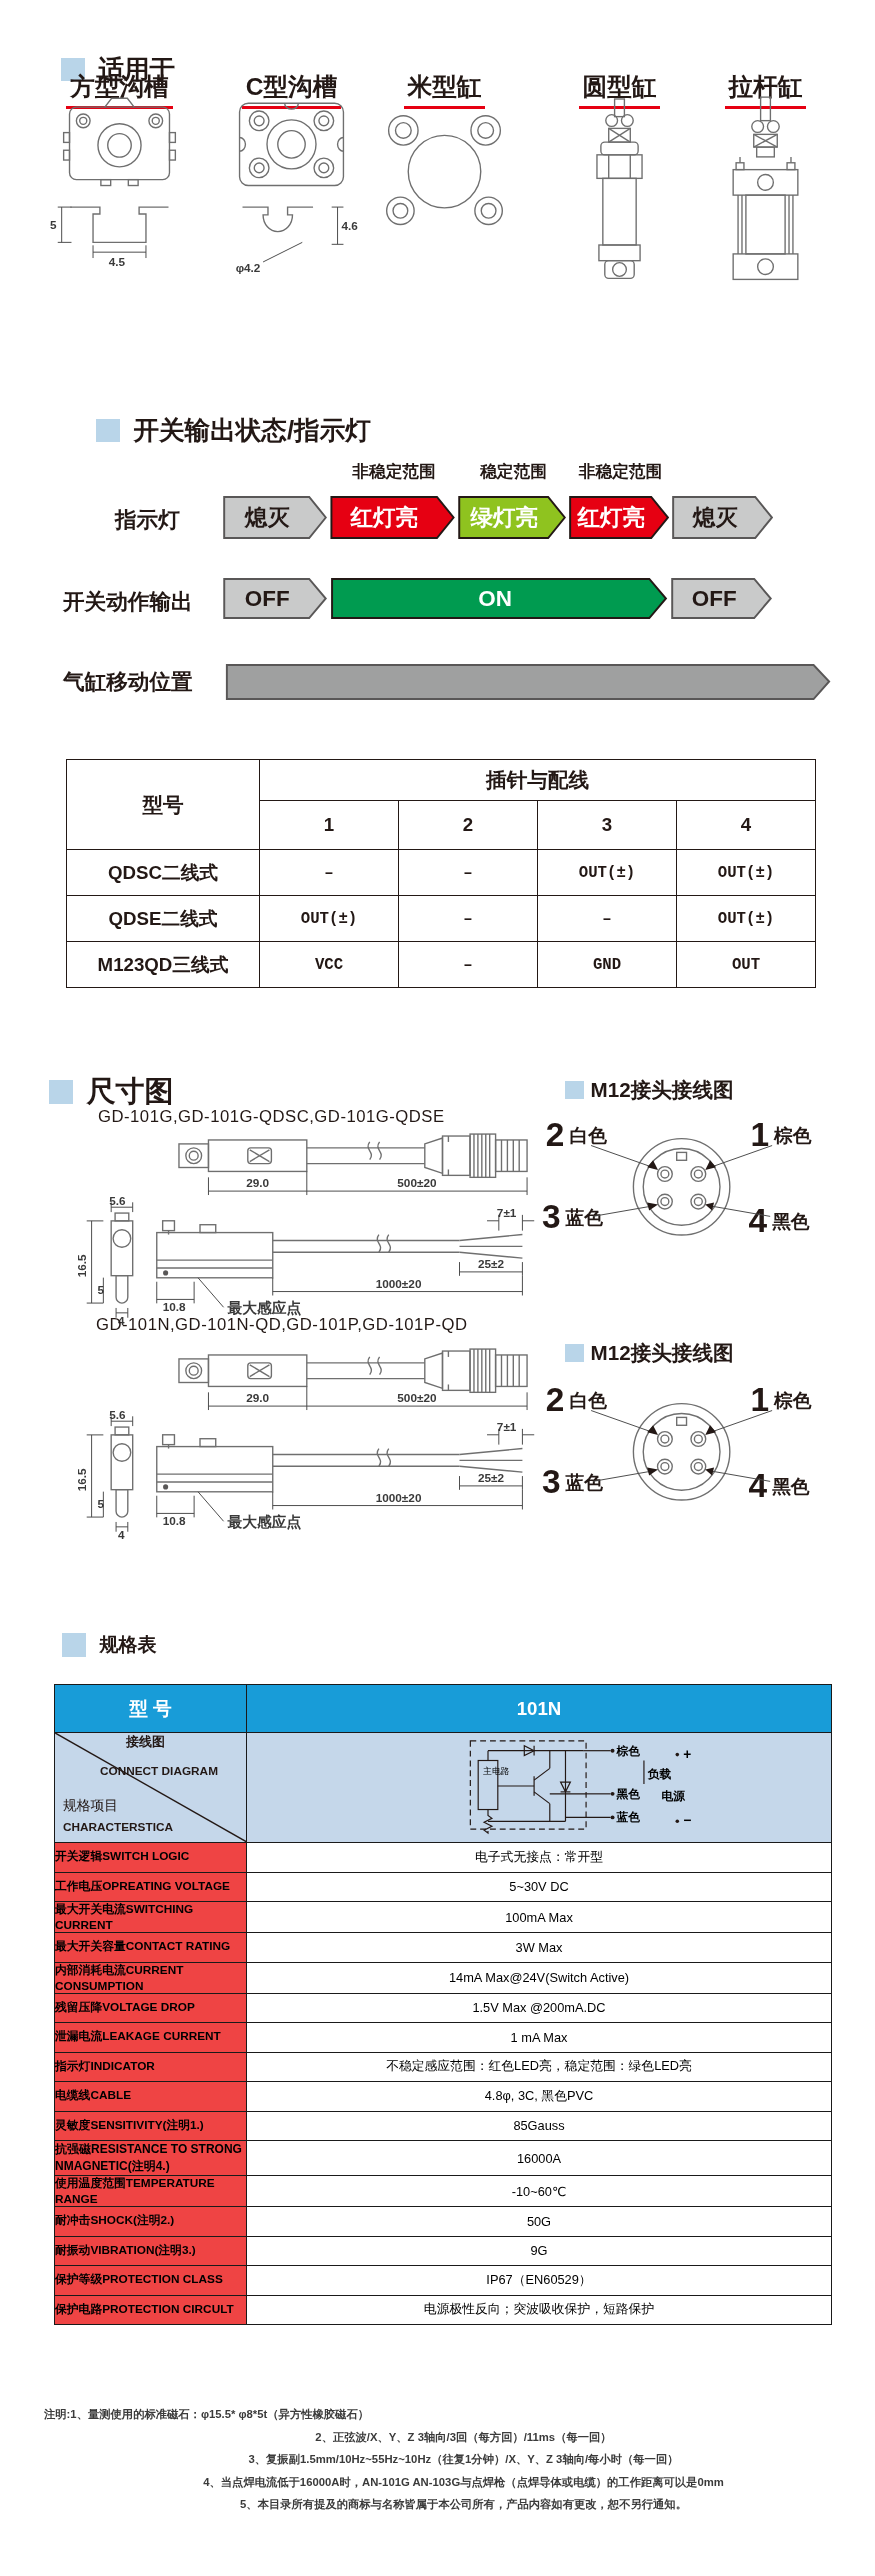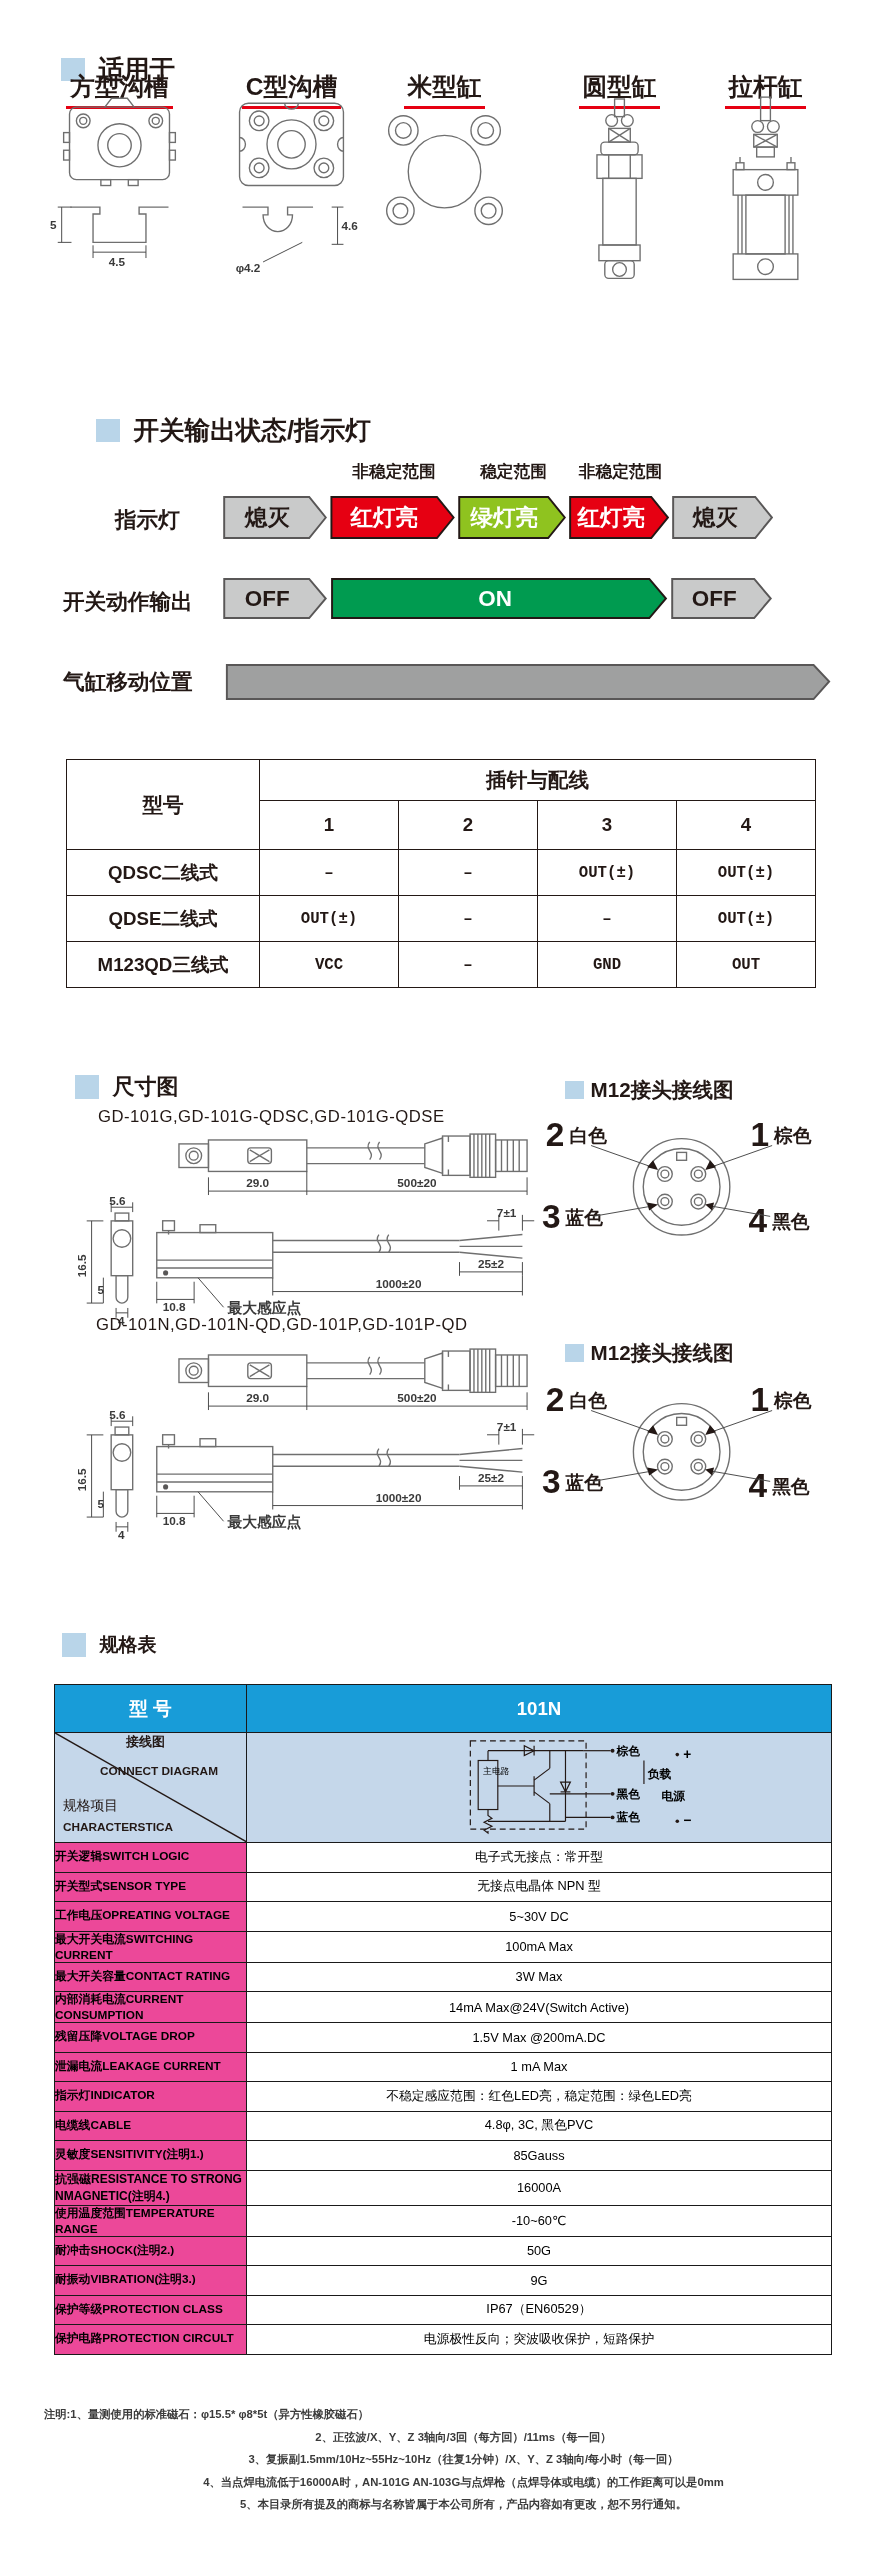--- a/index.html
+++ b/index.html
@@ -34,21 +34,21 @@
   table.pin .hdr{font-size:20.6px;font-weight:bold;}
   table.pin .num{font-size:18.7px;font-weight:bold;}
   table.pin .model{font-size:18.7px;font-weight:bold;}
   table.pin .val{font-family:"Liberation Mono","DejaVu Sans Mono",monospace;font-size:15.7px;font-weight:bold;}
   
   .models{font-size:16.7px;color:#231815;letter-spacing:0.5px;}
   
   table.spec{border-collapse:collapse;table-layout:fixed;width:776px;}
   table.spec td,table.spec th{border:1.5px solid #1a1a1a;padding:0;}
   table.spec thead th{background:#189cd8;color:#ffffff;font-size:18.7px;font-weight:bold;height:47px;}
-  .spec-label{background:#ec4899;font-size:11.8px;font-weight:bold;text-align:left;padding-left:7.9px;height:28.5px;color:#000;}
+  .spec-label{background:#ef4444;font-size:11.8px;font-weight:bold;text-align:left;padding-left:7.9px;height:28.5px;color:#000;}
   .spec-value{background:#ffffff;font-size:12.8px;text-align:center;color:#000;}
   .diag-cell{background:#c5d7ea;position:relative;height:109px;}
   .diag-cell .t1{position:absolute;top:0;left:71px;font-size:13px;font-weight:bold;text-align:center;}
   .diag-cell .t2{position:absolute;top:31px;left:45px;font-size:11.8px;font-weight:bold;}
   .diag-cell .t3{position:absolute;bottom:27.5px;left:7.9px;font-size:13.8px;font-weight:normal;}
   .diag-cell .t4{position:absolute;bottom:7.9px;left:7.9px;font-size:11.8px;font-weight:bold;}
   .circ-cell{background:#c5d7ea;text-align:center;vertical-align:middle;}
   
   .notes{font-size:11.3px;font-weight:bold;color:#3b3b3b;line-height:22.6px;}
   .notes .indent{margin-left:33px;text-align:center;}
@@ -274,21 +274,21 @@
     <tr style="height:46px;">
       <td class="model">M123QD三线式</td>
       <td class="val">VCC</td>
       <td class="val">–</td>
       <td class="val">GND</td>
       <td class="val">OUT</td>
     </tr>
   </tbody>
 </table>
 
-<div class="abs sec-h" style="top:1072px;left:75px;font-size:22px;">
+<div class="abs sec-h" style="top:1072px;left:49px;font-size:29px;">
   <span class="sq"></span>
   <span>尺寸图</span>
 </div>
 <div class="abs models" style="top:1107px;left:98px;">GD-101G,GD-101G-QDSC,GD-101G-QDSE</div>
 
 <svg class="abs" style="top:1128px;left:177px;" width="354" height="79" viewBox="0 0 360 80">
   <rect class="ln" x="2" y="16" width="30" height="24"></rect>
     <circle class="ln" cx="17" cy="28" r="8"></circle>
     <circle class="ln" cx="17" cy="28" r="4.5"></circle>
   <rect class="ln" x="32" y="12" width="100" height="32"></rect>
@@ -602,24 +602,20 @@
           <circle cx="306" cy="20" r="1.8" fill="#231815"></circle>
             <circle cx="306" cy="88" r="1.8" fill="#231815"></circle>
         </svg>
       </td>
     </tr>
     <tr>
         <td class="spec-label">开关逻辑SWITCH LOGIC</td>
         <td class="spec-value">电子式无接点：常开型</td>
       </tr>
     <tr>
-        <td class="spec-label">开关型式SENSOR TYPE</td>
-        <td class="spec-value">无接点电晶体 NPN 型</td>
-      </tr>
-    <tr>
         <td class="spec-label">工作电压OPREATING VOLTAGE</td>
         <td class="spec-value">5~30V DC</td>
       </tr>
     <tr>
         <td class="spec-label">最大开关电流SWITCHING CURRENT</td>
         <td class="spec-value">100mA Max</td>
       </tr>
     <tr>
         <td class="spec-label">最大开关容量CONTACT RATING</td>
         <td class="spec-value">3W Max</td>

